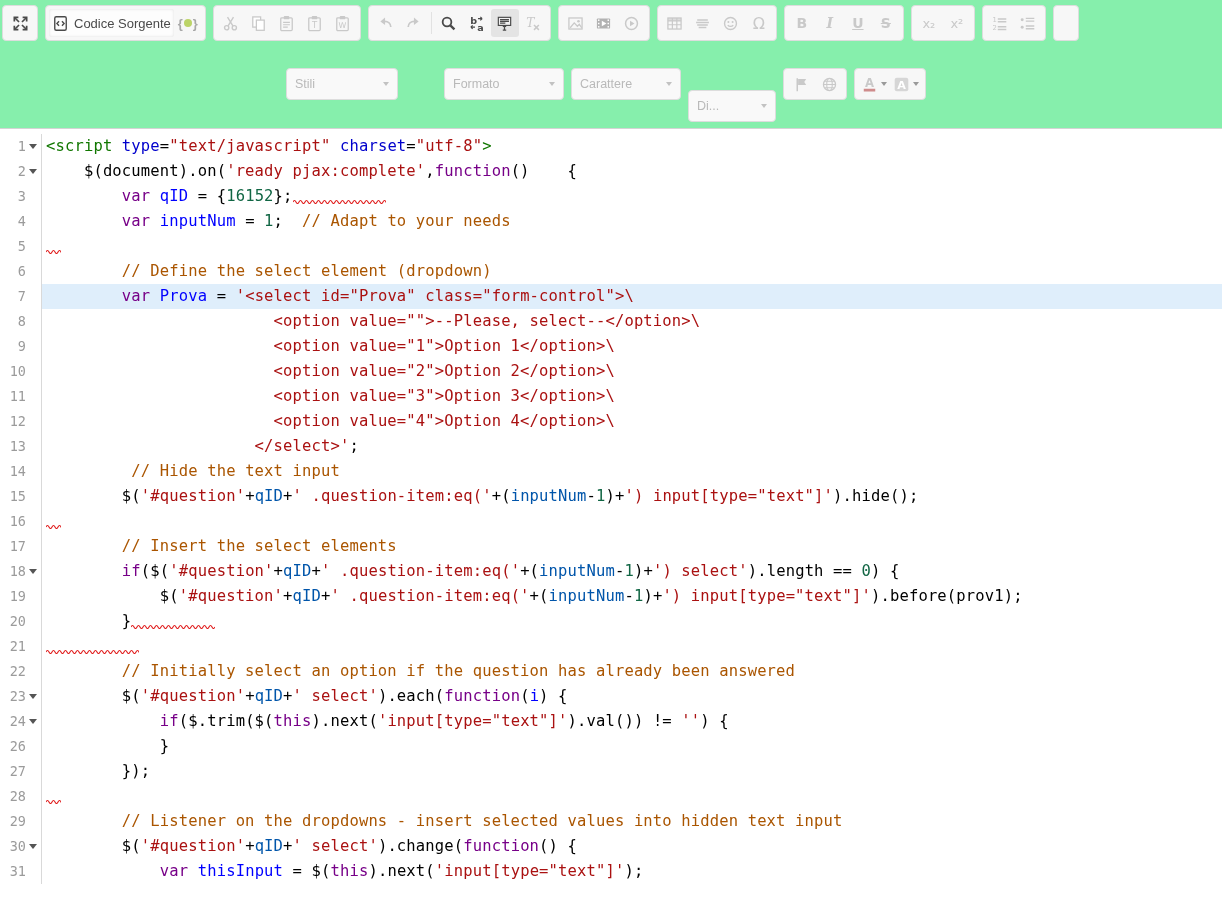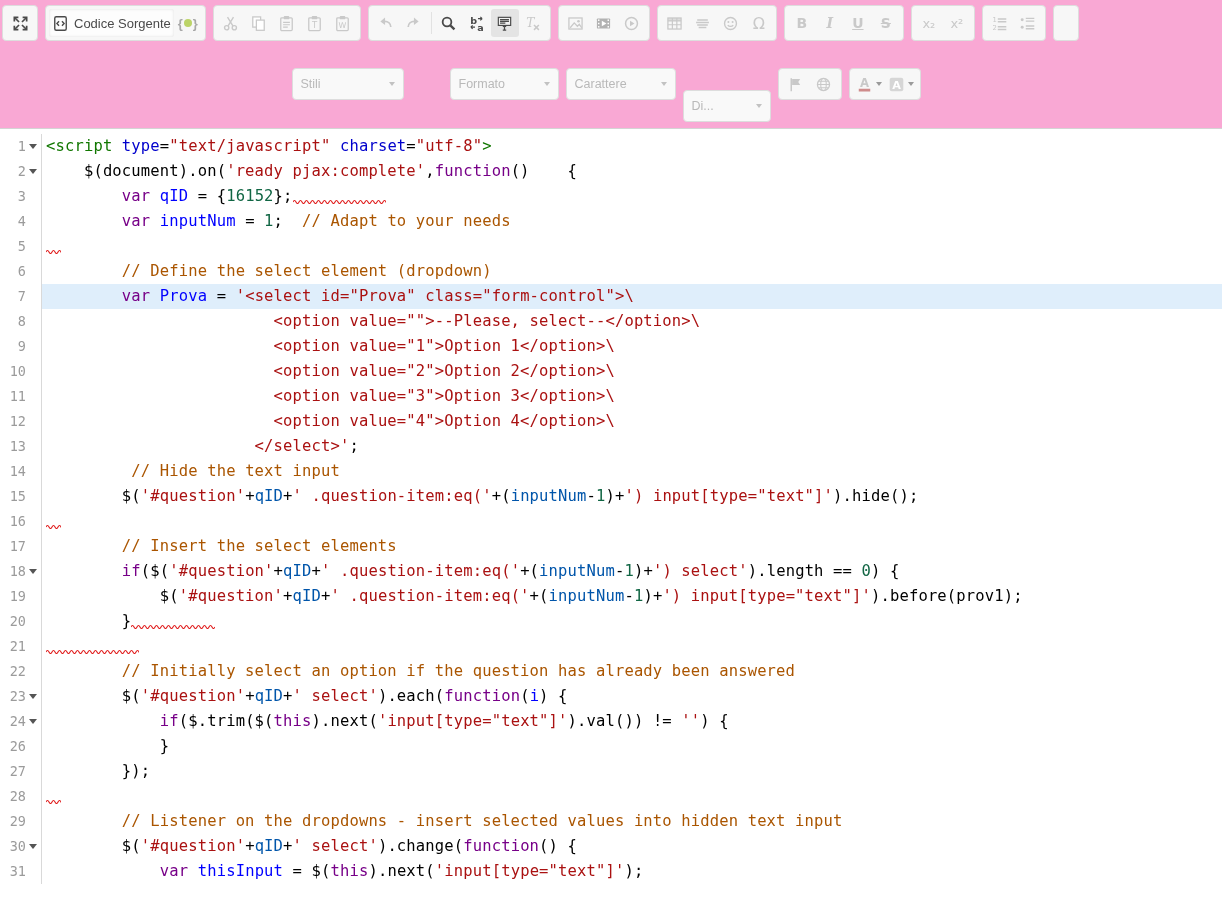--- a/index.html
+++ b/index.html
@@ -1,20 +1,20 @@
 <!DOCTYPE html>
 <html><head>
 <meta charset="utf-8">
 <style>
   * { box-sizing: border-box; margin: 0; padding: 0; }
   html,body { width:1222px; height:898px; overflow:hidden; background:#fff;
               font-family:"Liberation Sans", sans-serif; }
 
   
-  .toolbar { background:#f9a8d4; border-bottom:1px solid #d4d4d4; padding:3px 12px 4px 2px; }
+  .toolbar { background:#86efac; border-bottom:1px solid #d4d4d4; padding:3px 12px 4px 2px; }
   .tb-row { display:flex; align-items:center; gap:7px; padding:2px 0; }
   .tb-row2 { padding-top:3px;justify-content:center; }
   .tb-group { display:flex; align-items:center; border:1px solid #ddd; border-radius:4px;
               padding:2px 3px; height:36px; background:#f7f7f7; flex:none; }
   .tb-row2 .tb-group { height:32px; }
   .tb-btn { display:flex; align-items:center; justify-content:center; min-width:28px; height:28px;
             border-radius:3px; color:#c9c9c9; cursor:default; padding:0 3px; }
   .tb-btn.on  { color:#4a4a4a; cursor:pointer; }
   .tb-btn.semi{ color:#9e9e9e; }
   .tb-btn.semi2{ color:#b2b2b2; }
@@ -305,21 +305,21 @@
           </span>
         </span>
       </div>
       <div class="tb-group edge"></div>
     </div>
   <div class="tb-row tb-row2" id="tb-row2">
       <div class="tb-dd" style="width: 112px;">
         <span class="dlbl">Stili</span>
         <span class="caret"></span>
       </div>
-      <div class="tb-dd" style="width: 109px; margin-left: 39px;">
+      <div class="tb-dd" style="width: 120px; margin-left: 39px;">
         <span class="dlbl">Formato</span>
         <span class="caret"></span>
       </div>
       <div class="tb-dd" style="width: 110px;">
         <span class="dlbl">Carattere</span>
         <span class="caret"></span>
       </div>
       <div class="tb-dd" style="width: 88px; margin-top: 44px;">
         <span class="dlbl">Di...</span>
         <span class="caret"></span>

